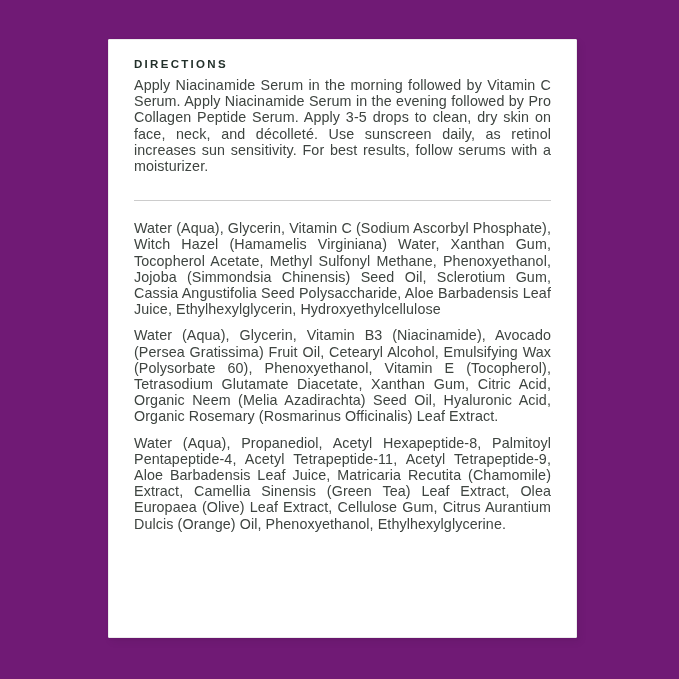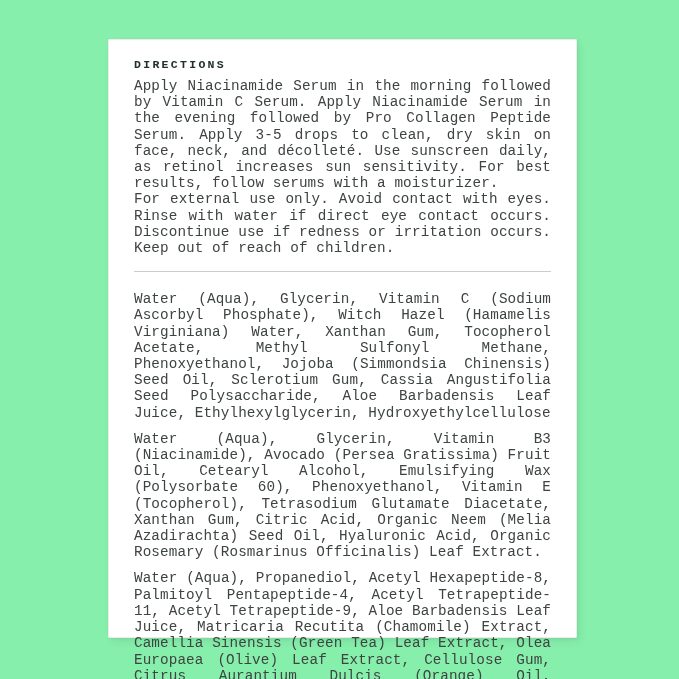--- a/index.html
+++ b/index.html
@@ -4,22 +4,22 @@
 <style>
   html, body {
     margin: 0;
     padding: 0;
     background: #ffffff;
   }
   .stage {
     position: relative;
     width: 679px;
     height: 679px;
-    background: #86efac;
-    font-family: Liberation Mono, monospace;
+    background: #701a75;
+    font-family: Liberation Sans, sans-serif;
     overflow: hidden;
   }
   .label-card {
     position: absolute;
     left: 108px;
     top: 39px;
     width: 469px;
     height: 599px;
     box-sizing: border-box;
     background: #ffffff;
@@ -47,21 +47,21 @@
   }
   .body-text {
     margin: 0;
     font-size: 14.3px;
     line-height: 16.2px;
     letter-spacing: 0.1px;
     color: #3e4440;
     text-align: justify;
   }
   .para-gap {
-    margin-bottom: 0;
+    margin-bottom: 26px;
   }
   .warnings-gap {
     margin-bottom: 15px;
   }
   .section-divider {
     border: none;
     border-top: 1px solid #cccccc;
     margin: 0 0 19px 0;
   }
   .ingredient-section {
@@ -71,21 +71,20 @@
 </head>
 <body>
 
 <div class="stage">
   <div class="label-card">
 
     <h2 class="heading">DIRECTIONS</h2>
 
     <p class="body-text para-gap">Apply Niacinamide Serum in the morning followed by Vitamin C Serum. Apply Niacinamide Serum in the evening followed by Pro Collagen Peptide Serum. Apply 3-5 drops to clean, dry skin on face, neck, and décolleté. Use sunscreen daily, as retinol increases sun sensitivity. For best results, follow serums with a moisturizer.</p>
 
-    <p class="body-text warnings-gap">For external use only. Avoid contact with eyes. Rinse with water if direct eye contact occurs. Discontinue use if redness or irritation occurs. Keep out of reach of children.</p>
 
     <hr class="section-divider">
 
 
     <div class="ingredient-section">
       <p class="body-text">Water (Aqua), Glycerin, Vitamin C (Sodium Ascorbyl Phosphate), Witch Hazel (Hamamelis Virginiana) Water, Xanthan Gum, Tocopherol Acetate, Methyl Sulfonyl Methane, Phenoxyethanol, Jojoba (Simmondsia Chinensis) Seed Oil, Sclerotium Gum, Cassia Angustifolia Seed Polysaccharide, Aloe Barbadensis Leaf Juice, Ethylhexylglycerin, Hydroxyethylcellulose</p>
     </div>
 
     <div class="ingredient-section">
       <p class="body-text">Water (Aqua), Glycerin, Vitamin B3 (Niacinamide), Avocado (Persea Gratissima) Fruit Oil, Cetearyl Alcohol, Emulsifying Wax (Polysorbate 60), Phenoxyethanol, Vitamin E (Tocopherol), Tetrasodium Glutamate Diacetate, Xanthan Gum, Citric Acid, Organic Neem (Melia Azadirachta) Seed Oil, Hyaluronic Acid, Organic Rosemary (Rosmarinus Officinalis) Leaf Extract.</p>

